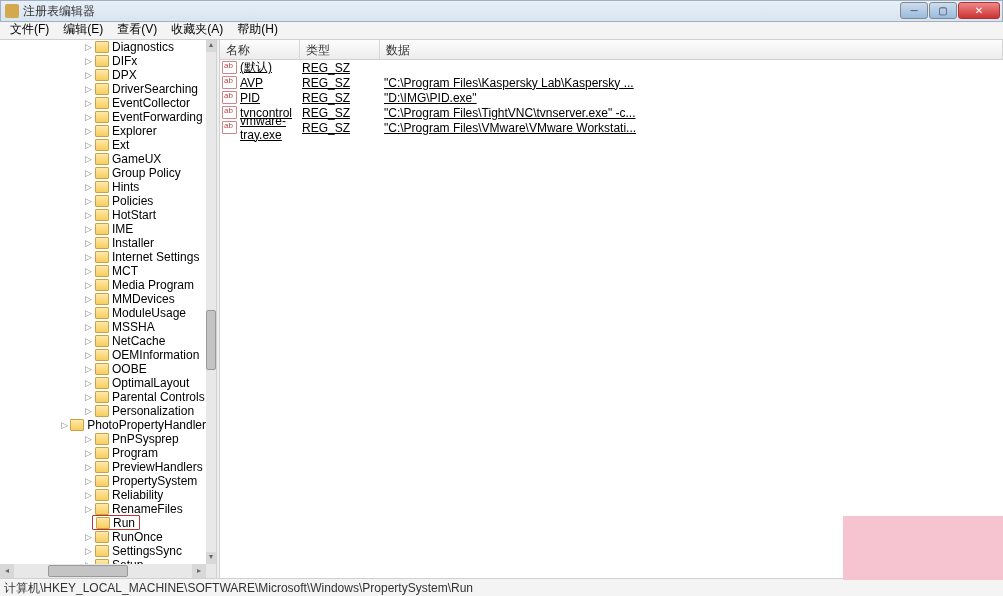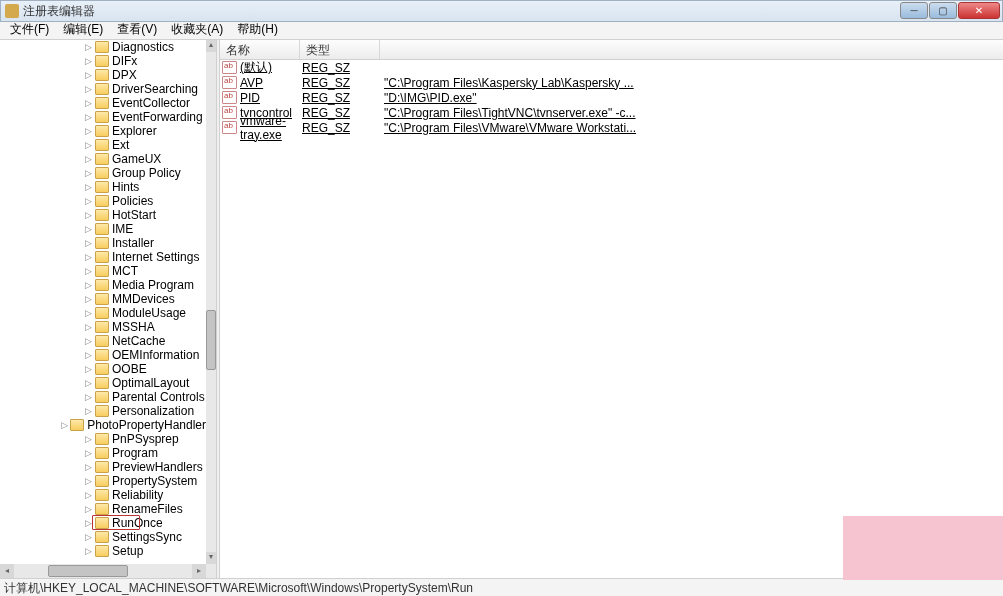--- a/index.html
+++ b/index.html
@@ -35,21 +35,21 @@
 .tree-vscroll .vbot { bottom:0; }
 .tree-hscroll { position:absolute; left:0; right:10px; bottom:0; height:14px; background:#e8e8e8; }
 .tree-hscroll .harr { position:absolute; top:0; bottom:0; width:14px; background:#d8d8d8; font-size:8px; text-align:center; line-height:14px; color:#666;}
 .tree-hscroll .hleft{ left:0;} .tree-hscroll .hright{ right:0;}
 .tree-hscroll .hthumb{position:absolute; top:1px; bottom:1px; left:48px; width:80px; background:#c4c4c4; border:1px solid #999; border-radius:2px;}
 .corner { position:absolute; right:0; bottom:0; width:10px; height:14px; background:#e8e8e8; }
 
 .splitter { width:4px; background:#f0f0f0; border-left:1px solid #d0d0d0; border-right:1px solid #d0d0d0; cursor: col-resize; }
 
 .listwrap { flex:1; position:relative; overflow:hidden; }
-.lhdr { height:20px; background: linear-gradient(#fdfdfd,#ececec); border-bottom:1px solid #d0d0d0; display:flex; }
+.lhdr { height:20px; background: linear-gradient(#fdfdfd,#ececec); border-bottom:1px solid #d0d0d0; display:flex;justify-content:space-between; }
 .lhdr .col { border-right:1px solid #d8d8d8; padding:2px 6px; color:#333; }
 .col-name { width:80px; }
 .col-type { width:80px; }
 .col-data { flex:1; }
 .lrow { height:15px; display:flex; align-items:center;text-decoration:underline; }
 .lrow .ric { width:15px; height:13px; margin-left:2px; margin-right:3px; background:#fff; border:1px solid #c88; border-radius:1px; position:relative; flex-shrink:0;}
 .lrow .ric::after { content:"ab"; position:absolute; left:1px; top:-1px; font-size:8px; color:#b44; }
 .lrow .rname { width:60px; overflow:hidden; }
 .lrow .rtype { width:80px; overflow:hidden; padding-left:2px;}
 .lrow .rdata { flex:1; overflow:hidden; white-space:nowrap; padding-left:4px;}
@@ -280,20 +280,25 @@
           <span class="indent" style="width:84px"></span>
           <span class="exp">▷</span>
           <span class="fld"></span>
           <span class="lbl">Reliability</span>
         </div>
         <div class="node">
           <span class="indent" style="width:84px"></span>
           <span class="exp">▷</span>
           <span class="fld"></span>
           <span class="lbl">RenameFiles</span>
+        </div>
+        <div class="node sel" id="selnode">
+          <span class="indent" style="width:96px"></span>
+          <span class="fld"></span>
+          <span class="lbl">Run</span>
         </div>
         <div class="node">
           <span class="indent" style="width:84px"></span>
           <span class="exp">▷</span>
           <span class="fld"></span>
           <span class="lbl">RunOnce</span>
         </div>
         <div class="node">
           <span class="indent" style="width:84px"></span>
           <span class="exp">▷</span>
@@ -318,20 +323,21 @@
       <div class="harr hright">▸</div>
     </div>
     <div class="corner"></div>
     <div id="runbox" class="runbox" style="left: 92px; top: 475px; width: 48px; height: 15px;"></div>
   </div>
   <div class="splitter"></div>
   <div class="listwrap">
     <div class="lhdr">
       <div class="col col-name">名称</div>
       <div class="col col-type">类型</div>
+      <div class="col col-data">数据</div>
     </div>
     <div id="listbody">
         <div class="lrow">
           <span class="ric"></span>
           <span class="rname">(默认)</span>
           <span class="rtype">REG_SZ</span>
           <span class="rdata"></span>
         </div>
         <div class="lrow">
           <span class="ric"></span>

